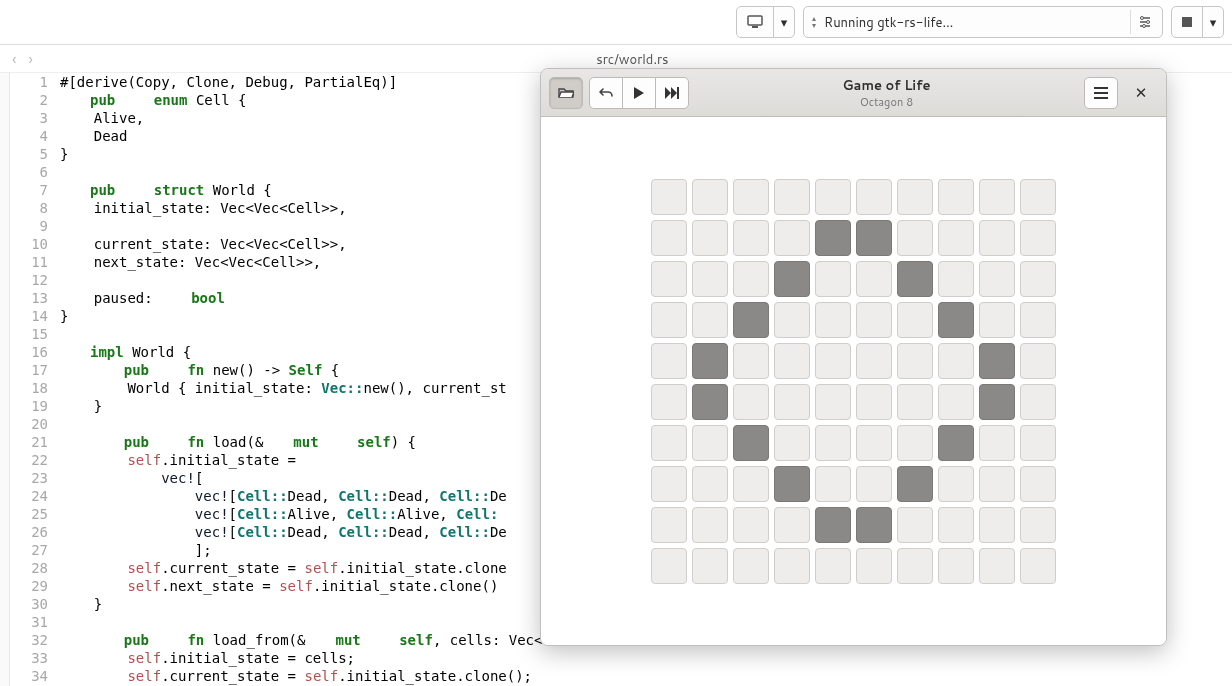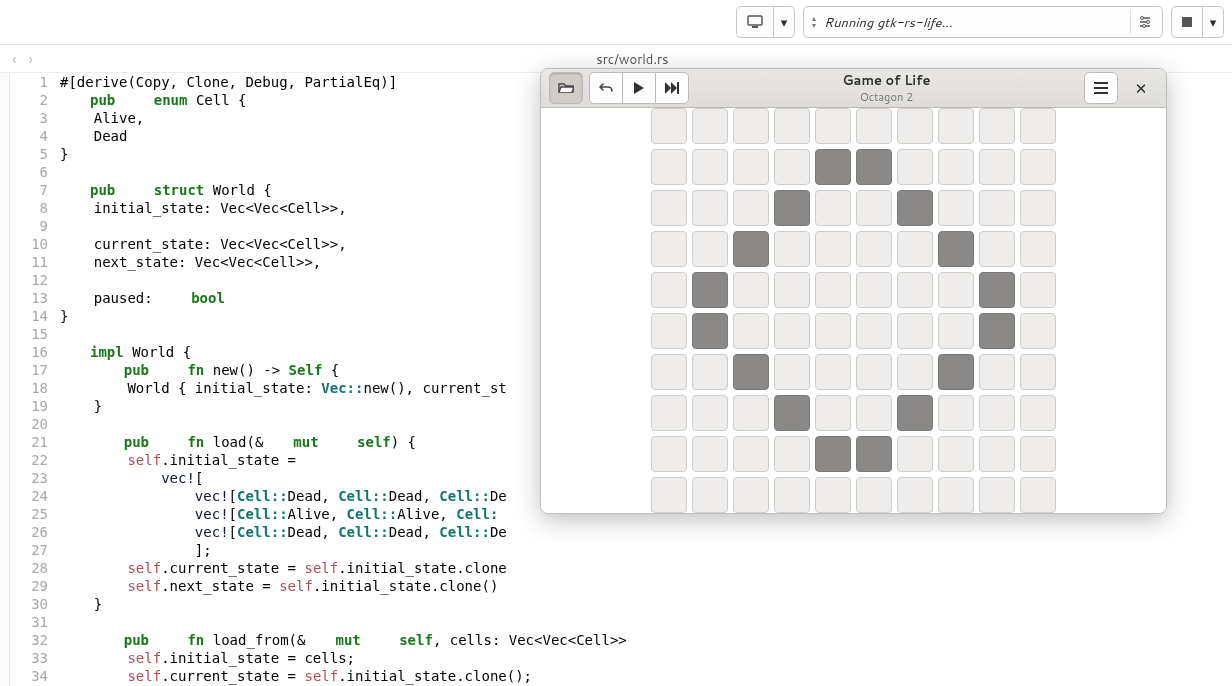--- a/index.html
+++ b/index.html
@@ -8,21 +8,21 @@
   
   .topbar { height: 45px; background: #fff; border-bottom: 1px solid #ddd; display: flex; align-items: center; padding: 0 8px; gap: 8px; }
   .topbar-spacer { flex: 1; }
   .btn-group { display: flex; }
   .btn { background: #fdfdfd; border: 1px solid #c7c7c7; border-radius: 5px; height: 32px; min-width: 32px; display: inline-flex; align-items: center; justify-content: center; padding: 0 10px; cursor: pointer; color: #2e2e2e; }
   .btn-group .btn { border-radius: 0; margin-left: -1px; }
   .btn-group .btn:first-child { border-radius: 5px 0 0 5px; margin-left: 0; }
   .btn-group .btn:last-child { border-radius: 0 5px 5px 0; }
   .combo { display: flex; align-items: center; background: #fdfdfd; border: 1px solid #c7c7c7; border-radius: 5px; height: 32px; min-width: 360px; padding: 0 4px 0 8px; gap: 8px; }
   .combo .updown { display: flex; flex-direction: column; gap: -2px; font-size: 8px; color: #777; line-height: 7px; }
-  .combo-text { flex: 1; overflow: hidden; text-overflow: ellipsis; white-space: nowrap; color: #2e2e2e; font-style: italic; }
+  .combo-text { flex: 1; overflow: hidden; text-overflow: ellipsis; white-space: nowrap; color: #2e2e2e; }
   .combo .inbtn { width: 28px; height: 24px; border-left: 1px solid #ddd; display: flex; align-items: center; justify-content: center; color: #555; }
 
   
   .file-header { height: 28px; display: flex; align-items: center; background: #fff; border-bottom: 1px solid #eee; padding: 0 12px; gap: 12px; color: #555; }
   .nav-arrow { color: #bbb; font-size: 16px; }
   .file-path { flex: 1; text-align: center; font-size: 13px; color: #555; }
 
   
   .editor-wrap { position: absolute; top: 73px; left: 0; right: 0; bottom: 0; display: flex; background: #fff; }
   .left-strip { width: 10px; border-right: 1px solid #e8e8e8; background: #fafafa; }
@@ -31,21 +31,21 @@
   .lineno { width: 50px; text-align: right; padding-right: 12px; color: #a8a8a8; user-select: none; }
   .code-text { flex: 1; }
   .tok-attr { color: #000000; }
   .tok-kw { color: #187818; font-weight: bold; margin-left: 30px; }
   .tok-type { color: #187818; font-weight: bold; }
   .tok-macro { color: #0f172a; }
   .tok-path { color: #0f766e; font-weight: bold; }
   .tok-self { color: #b05050; }
 
   
-  .gol-window { position: absolute; top: 68px; left: 540px; width: 627px; height: 446px; background: #f6f5f4; border: 1px solid #bfbfbf; border-radius: 8px; box-shadow: 0 6px 24px rgba(0,0,0,0.25); overflow: hidden; display: flex; flex-direction: column; }
+  .gol-window { position: absolute; top: 68px; left: 540px; width: 627px; height: 578px; background: #f6f5f4; border: 1px solid #bfbfbf; border-radius: 8px; box-shadow: 0 6px 24px rgba(0,0,0,0.25); overflow: hidden; display: flex; flex-direction: column; }
   .gol-header { height: 48px; background: linear-gradient(#e9e7e5, #dedcd9); border-bottom: 1px solid #c0bdb9; display: flex; align-items: center; padding: 0 8px; gap: 6px; }
   .gol-header .title-block { flex: 1; text-align: center; }
   .gol-header .title { font-weight: bold; font-size: 13px; color: #2e2e2e; }
   .gol-header .subtitle { font-size: 11px; color: #777; }
   .gol-btn { background: #fdfdfd; border: 1px solid #bdbab6; border-radius: 5px; width: 34px; height: 32px; display: inline-flex; align-items: center; justify-content: center; cursor: pointer; color: #2e2e2e; }
   .gol-btn-group { display: flex; }
   .gol-btn-group .gol-btn { border-radius: 0; margin-left: -1px; }
   .gol-btn-group .gol-btn:first-child { border-radius: 5px 0 0 5px; margin-left: 0; }
   .gol-btn-group .gol-btn:last-child { border-radius: 0 5px 5px 0; }
   .gol-btn.active { background: #d0cdc9; box-shadow: inset 0 1px 2px rgba(0,0,0,0.2); }
@@ -146,21 +146,21 @@
           <svg width="14" height="12">
               <polygon points="0,0 6,6 0,12" fill="#333"></polygon>
               <polygon points="6,0 12,6 6,12" fill="#333"></polygon>
               <rect x="12" y="0" width="2" height="12" fill="#333"></rect>
             </svg>
         </span>
       </div>
     </div>
     <div class="title-block">
       <div class="title">Game of Life</div>
-      <div class="subtitle">Octagon 2</div>
+      <div class="subtitle">Octagon 8</div>
     </div>
     <div class="gol-btn">
       <span>
         <svg width="14" height="12">
             <path d="M0 1h14M0 6h14M0 11h14" stroke="#333" stroke-width="2"></path>
           </svg>
       </span>
     </div>
     <div class="gol-btn" style="border:none;background:transparent;">
       <span class="close-x">✕</span>

